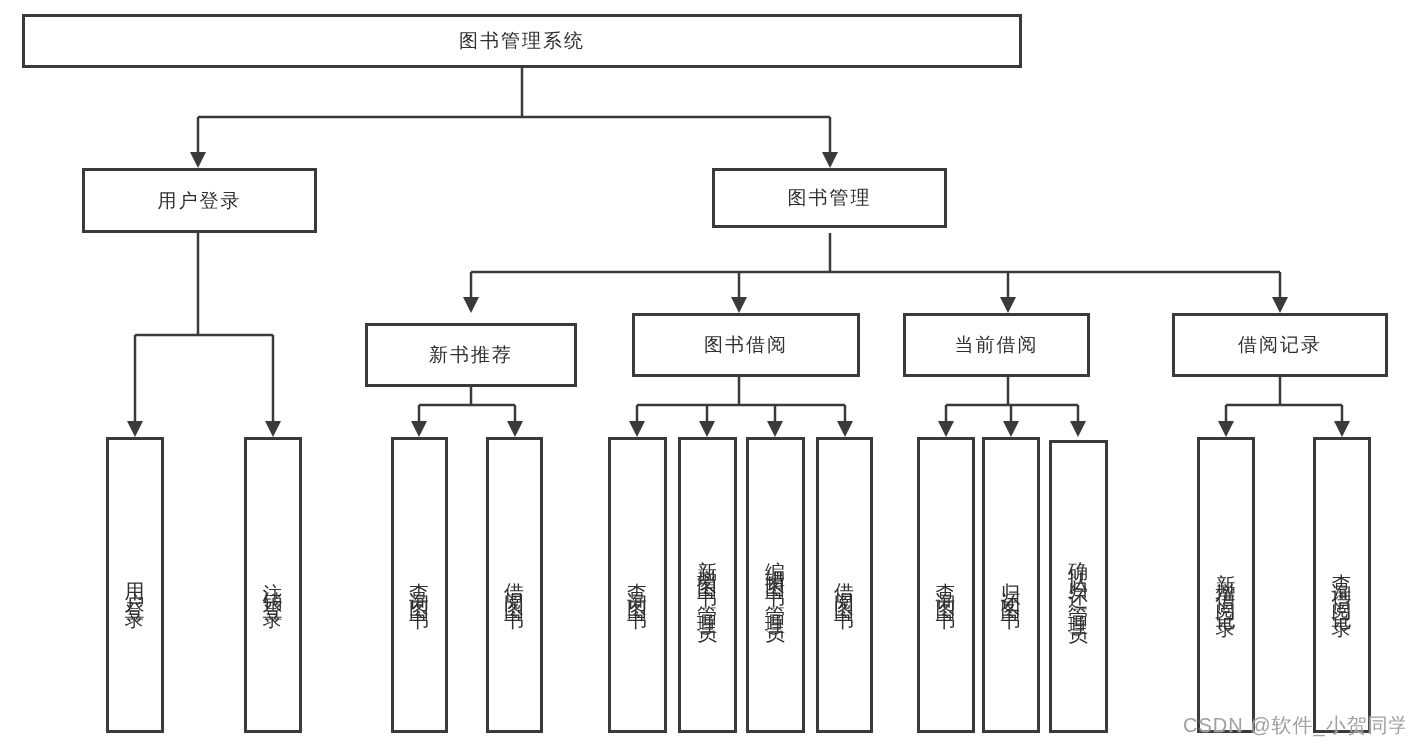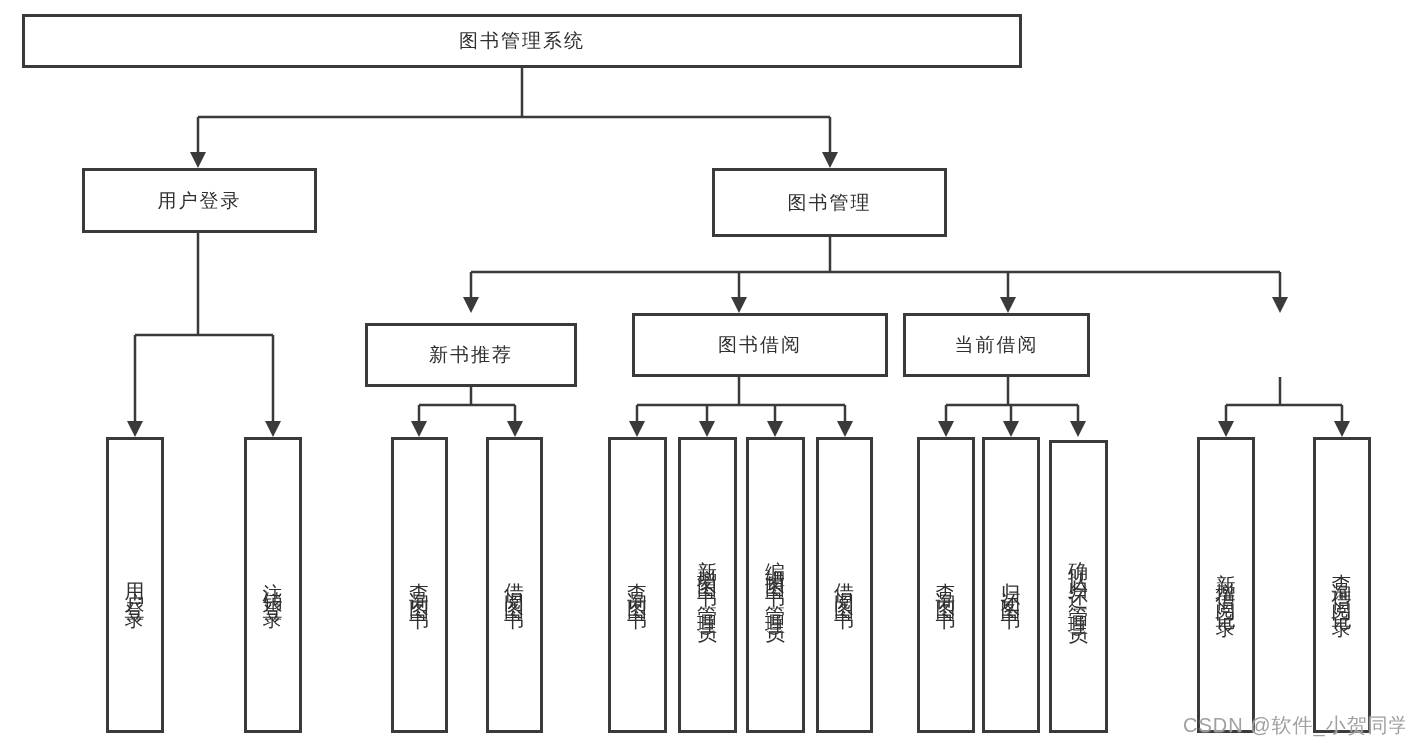--- a/index.html
+++ b/index.html
@@ -130,25 +130,26 @@
     <line class="c-line" x1="1226" y1="405" x2="1342" y2="405"></line>
     <line class="c-line" x1="1226" y1="405" x2="1226" y2="421"></line>
     <polygon class="c-arrow" points="1218,421 1234,421 1226,437"></polygon>
     <line class="c-line" x1="1342" y1="405" x2="1342" y2="421"></line>
     <polygon class="c-arrow" points="1334,421 1350,421 1342,437"></polygon>
   </svg>
 
   <div class="box" style="left:22px; top:14px; width:1000px; height:54px;">图书管理系统</div>
 
   <div class="box" style="left:82px; top:168px; width:235px; height:65px;">用户登录</div>
-  <div class="box" style="left:712px; top:168px; width:235px; height:69px;">图书管理</div>
+  <div class="box" style="left:712px; top:168px; width:235px; height:60px;">图书管理</div>
 
   <div class="box" style="left:365px; top:313px; width:212px; height:64px;margin-top:10px;">新书推荐</div>
-  <div class="box" style="left:632px; top:313px; width:256px; height:64px;">图书借阅</div>
+  <div class="box" style="left:632px; top:313px; width:228px; height:64px;">图书借阅</div>
   <div class="box" style="left:903px; top:313px; width:187px; height:64px;">当前借阅</div>
+  <div class="box" style="left:1172px; top:313px; width:216px; height:64px;">借阅记录</div>
 
   <div class="vbox" style="left:106px; top:437px; width:58px; height:296px;">
     <span>用户登录</span>
   </div>
   <div class="vbox" style="left:244px; top:437px; width:58px; height:296px;">
     <span>注销登录</span>
   </div>
 
   <div class="vbox" style="left:391px; top:437px; width:57px; height:296px;">
     <span>查询图书</span>

